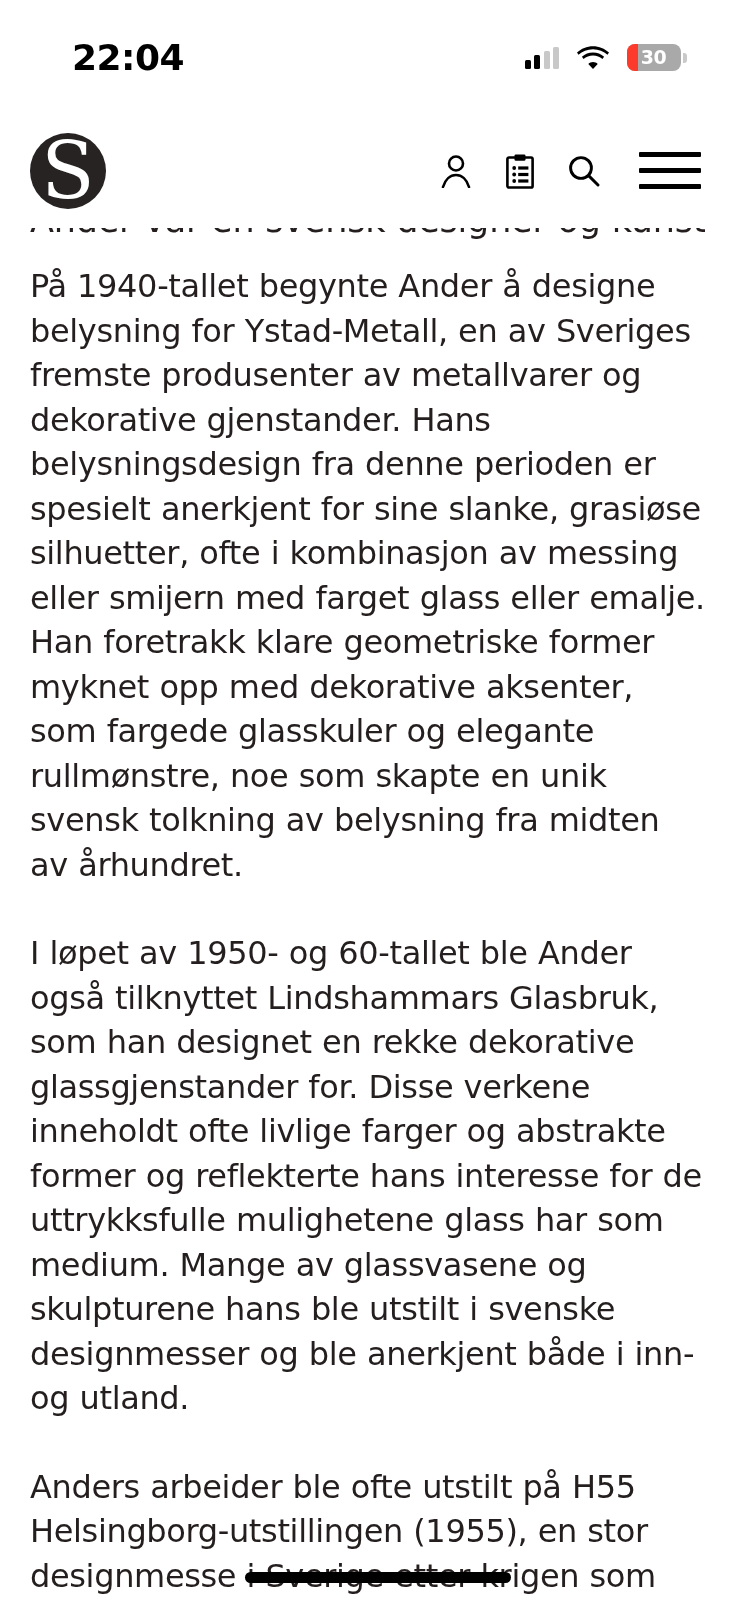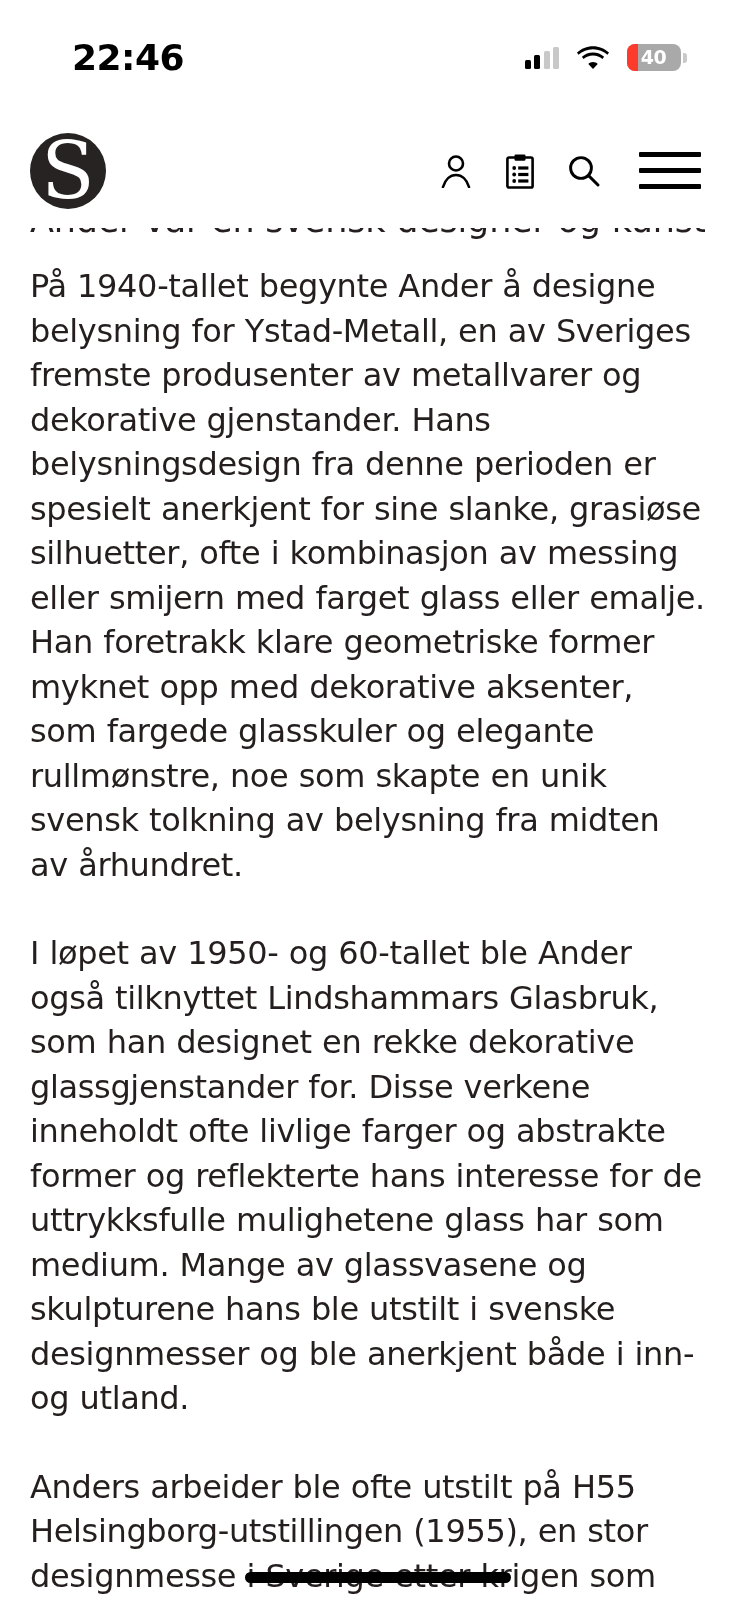--- a/index.html
+++ b/index.html
@@ -167,37 +167,37 @@
     border-radius:6px;
     z-index:40;
   }
 </style>
 </head>
 <body>
 
 <div id="screen">
 
   <div class="status-bar">
-    <div class="status-time">22:46</div>
+    <div class="status-time">22:04</div>
     <div class="status-right">
       <div class="cellular">
         <i></i>
           <i></i>
           <i></i>
           <i></i>
       </div>
       <svg class="wifi" viewBox="0 0 32 23">
         <path d="M16 3.2C10.4 3.2 5.3 5.3 1.5 8.7L0 6.6C4.3 2.6 9.9 0.2 16 0.2s11.7 2.4 16 6.4l-1.5 2.1C26.7 5.3 21.6 3.2 16 3.2z" fill="#000"></path>
         <path d="M16 9.6c-3.6 0-6.9 1.3-9.4 3.5l-1.7-2.3C7.9 8.1 11.8 6.6 16 6.6s8.1 1.5 11.1 4.2l-1.7 2.3C22.9 10.9 19.6 9.6 16 9.6z" fill="#000"></path>
         <path d="M16 16c-1.8 0-3.5 0.7-4.7 1.9L16 23l4.7-5.1C19.5 16.7 17.8 16 16 16z" fill="#000"></path>
       </svg>
       <div class="battery-wrap">
         <div class="battery">
           <div class="fill" style="width: 20%; background: rgb(252, 59, 45);"></div>
-          <div class="lvl">40</div>
+          <div class="lvl">30</div>
         </div>
         <div class="battery-tip"></div>
       </div>
     </div>
   </div>
 
   <div class="site-header">
     <div class="logo">
       <span class="glyph">S</span>
     </div>

